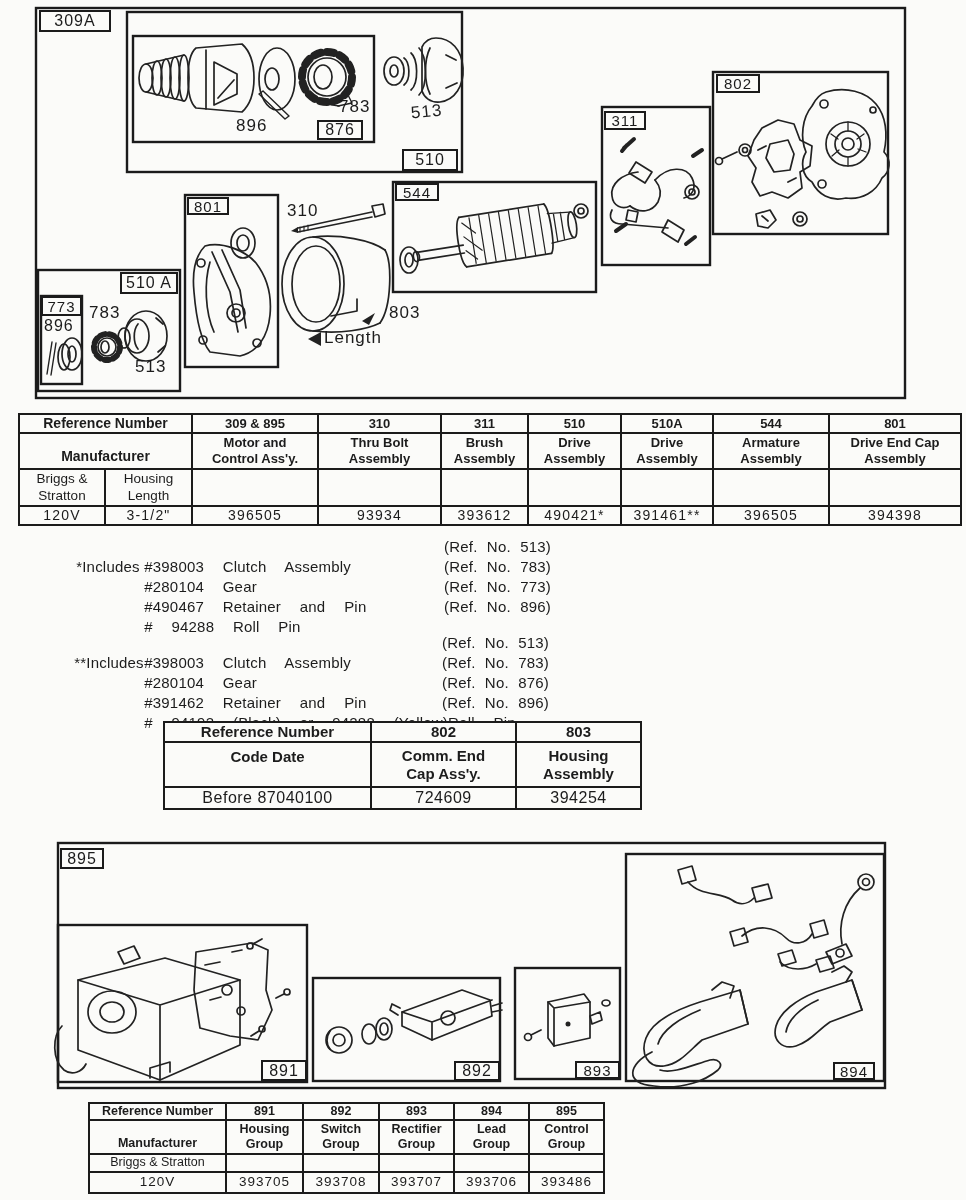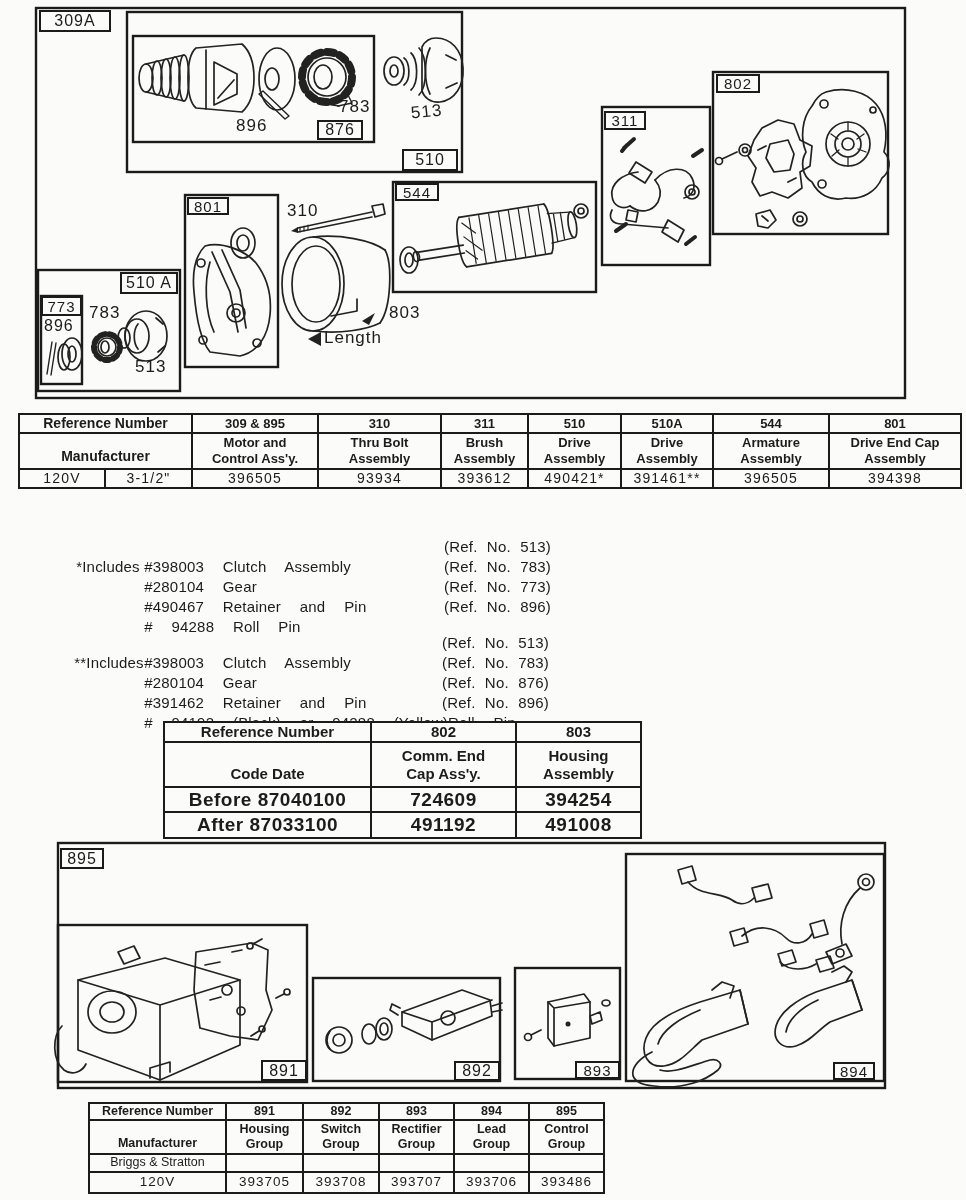--- a/index.html
+++ b/index.html
@@ -32,22 +32,22 @@
     border:2px solid #1b1b1b; text-align:center; vertical-align:middle;
     padding:0 2px; white-space:pre-line; line-height:1.22; overflow:hidden;
   }
   #table-main td { font-size:13px; font-weight:700; }
   #table-main tr.vals td { font-size:14px; font-weight:400; letter-spacing:1.2px; }
   #table-main tr.mfr td { font-size:13.5px; font-weight:400; }
   #table-main td.vbottom { vertical-align:bottom; padding-bottom:3px; font-weight:700; font-size:14px; }
   #table-main td.refhead { font-size:14px; }
 
   #table-code td { font-size:15px; font-weight:700; }
-  #table-code tr.vals td { font-size:19px; font-weight:700; letter-spacing:0.5px;margin-left:20px; }
-  #table-code td.vbottom { vertical-align:bottom; padding-bottom:3px; }
+  #table-code tr.vals td { font-size:16px; font-weight:400; letter-spacing:0.5px;margin-left:20px; }
+  #table-code td.vbottom { vertical-align:bottom; padding-bottom:20px; }
 
   #table-groups td { font-size:12.5px; font-weight:700; }
   #table-groups tr.vals td { font-size:13.5px; font-weight:400; letter-spacing:1px; }
   #table-groups tr.mfr td { font-size:12.5px; font-weight:400; }
   #table-groups td.vbottom { vertical-align:bottom; padding-bottom:2px; }
 
   .fn-block { position:absolute; z-index:2; font-size:15px; letter-spacing:0.2px; word-spacing:5px; }
   .fn-row { position:relative; height:20px; line-height:20px; white-space:pre; }
   .fn-lab { display:inline-block; width:68px; }
   .fn-part { display:inline-block; }
@@ -259,20 +259,33 @@
 Assembly</td>
       <td>Drive
 Assembly</td>
       <td>Drive
 Assembly</td>
       <td>Armature
 Assembly</td>
       <td>Drive End Cap
 Assembly</td>
     </tr>
+    <tr class="mfr" style="height:37px">
+      <td>Briggs &amp;
+Stratton</td>
+      <td>Housing
+Length</td>
+      <td></td>
+          <td></td>
+      <td></td>
+          <td></td>
+      <td></td>
+          <td></td>
+      <td></td>
+    </tr>
     <tr class="vals" style="height:16px">
       <td>120V</td>
       <td>3-1/2"</td>
       <td>396505</td>
       <td>93934</td>
       <td>393612</td>
       <td>490421*</td>
       <td>391461**</td>
       <td>396505</td>
       <td>394398</td>
@@ -326,25 +339,20 @@
       <td class="vbottom">Code Date</td>
       <td>Comm. End
 Cap Ass'y.</td>
       <td>Housing
 Assembly</td>
     </tr>
     <tr class="vals" style="height:20px">
       <td>Before 87040100</td>
       <td>724609</td>
       <td>394254</td>
-    </tr>
-    <tr class="vals" style="height:19px">
-      <td>After  87033100</td>
-      <td>491192</td>
-      <td>491008</td>
     </tr>
   </tbody>
     </table>
 
   <svg width="966" height="255" viewBox="0 0 966 255" style="top:840px">
     <rect class="bx" x="58" y="3" width="827" height="245"></rect>
     <rect class="bx" x="58" y="85" width="249" height="157"></rect>
     <rect class="bx" x="313" y="138" width="187" height="103"></rect>
     <rect class="bx" x="515" y="128" width="105" height="111"></rect>
     <rect class="bx" x="626" y="14" width="258" height="227"></rect>

